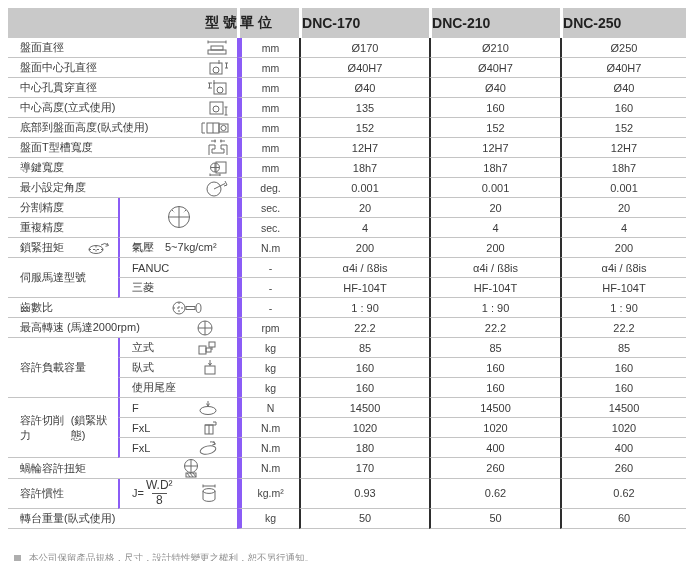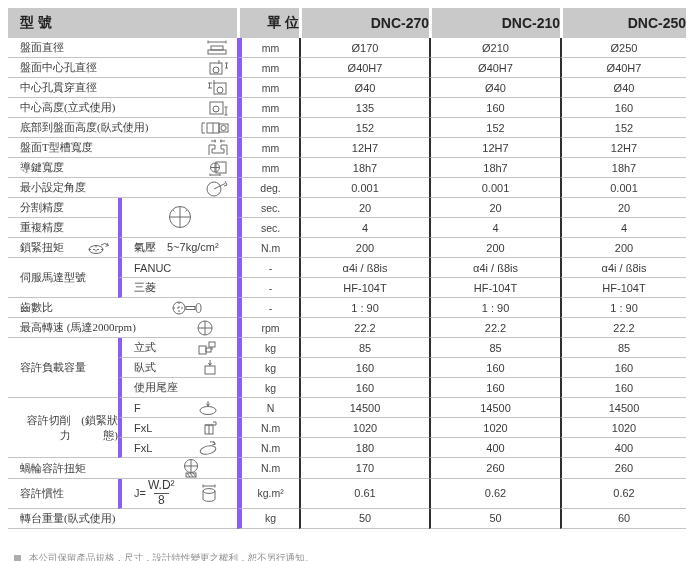--- a/index.html
+++ b/index.html
@@ -5,30 +5,30 @@
   html,body{margin:0;padding:0;}
   body{
     width:694px;height:561px;background:#ffffff;position:relative;
     font-family:"Liberation Sans","DejaVu Sans",sans-serif;color:#3a3a3a;
     -webkit-font-smoothing:antialiased;
   }
   .sheet{position:absolute;left:8px;top:8px;width:678px;}
   table{border-collapse:separate;border-spacing:0;table-layout:fixed;width:678px;}
   th{
     height:30px;background:#c9c9c9;font-size:14px;font-weight:bold;color:#222;
-    padding:0;vertical-align:middle;text-align:right;
+    padding:0;vertical-align:middle;text-align:left;
   }
-  th.model-th{text-align:left;padding-left:12px;}
+  th.model-th{text-align:right;padding-left:12px;}
   th.g{border-left:3px solid #ffffff;}
   td{
     height:19px;padding:0;vertical-align:middle;font-size:11px;color:#3b3b3b;
     border-bottom:1px solid #c4c4c4;
   }
-  td.lm,td.lfull{text-align:right;font-family:Liberation Serif, serif;}
-  td.ls{border-left:4px solid #8b5cf6;margin-top:41px;}
+  td.lm,td.lfull{text-align:left;}
+  td.ls{border-left:2px solid #8b5cf6;margin-top:41px;}
   td.unit{border-left:5px solid #8b5cf6;text-align:center;font-size:10.5px;color:#444;}
   td.v{text-align:center;}
   td.vd{border-left:2px solid #2e2e2e;}
   .cell{display:flex;align-items:center;justify-content:space-between;padding:0 7px 0 12px;height:100%;}
   .cell.start{justify-content:flex-start;gap:5px;}
   .stack{display:flex;line-height:1.3;padding-left:12px;}
   .ic{flex:0 0 auto;display:inline-flex;}
   .ic svg{display:block;stroke:#6b6b6b;fill:none;stroke-width:1;}
   td.icon-c{text-align:center;}
   td.icon-c .ic{display:inline-flex;}
@@ -51,21 +51,21 @@
         <col style="width:62px">
     <col style="width:130px">
         <col style="width:131px">
         <col style="width:126px">
   </colgroup>
 
   <tbody>
         <tr>
     <th class="model-th" colspan="2">型 號</th>
     <th class="g">單 位</th>
-    <th class="g">DNC-270</th>
+    <th class="g">DNC-170</th>
     <th class="g">DNC-210</th>
     <th class="g">DNC-250</th>
   </tr>
 
   <tr>
     <td class="lfull" colspan="2">
             <div class="cell">
       <span>盤面直徑</span>
       <span class="ic">
                 <svg width="26" height="16" viewBox="0 0 26 16">
@@ -493,21 +493,21 @@
                 <svg width="24" height="18" viewBox="0 0 24 18">
                   <path d="M5 2h12M5 0.5v3M17 0.5v3"></path>
                   <ellipse cx="11" cy="7" rx="6" ry="2.4"></ellipse>
                   <path d="M5 7v8M17 7v8"></path>
                   <path d="M5 15a6 2.4 0 0 0 12 0"></path>
                 </svg>
               </span>
     </div>
           </td>
     <td class="unit">kg.m²</td>
-    <td class="v vd">0.61</td>
+    <td class="v vd">0.93</td>
     <td class="v vd">0.62</td>
     <td class="v vd">0.62</td>
   </tr>
 
   <tr>
     <td class="lfull" colspan="2">
             <div class="cell">
       <span>轉台重量(臥式使用)</span>
     </div>
           </td>

